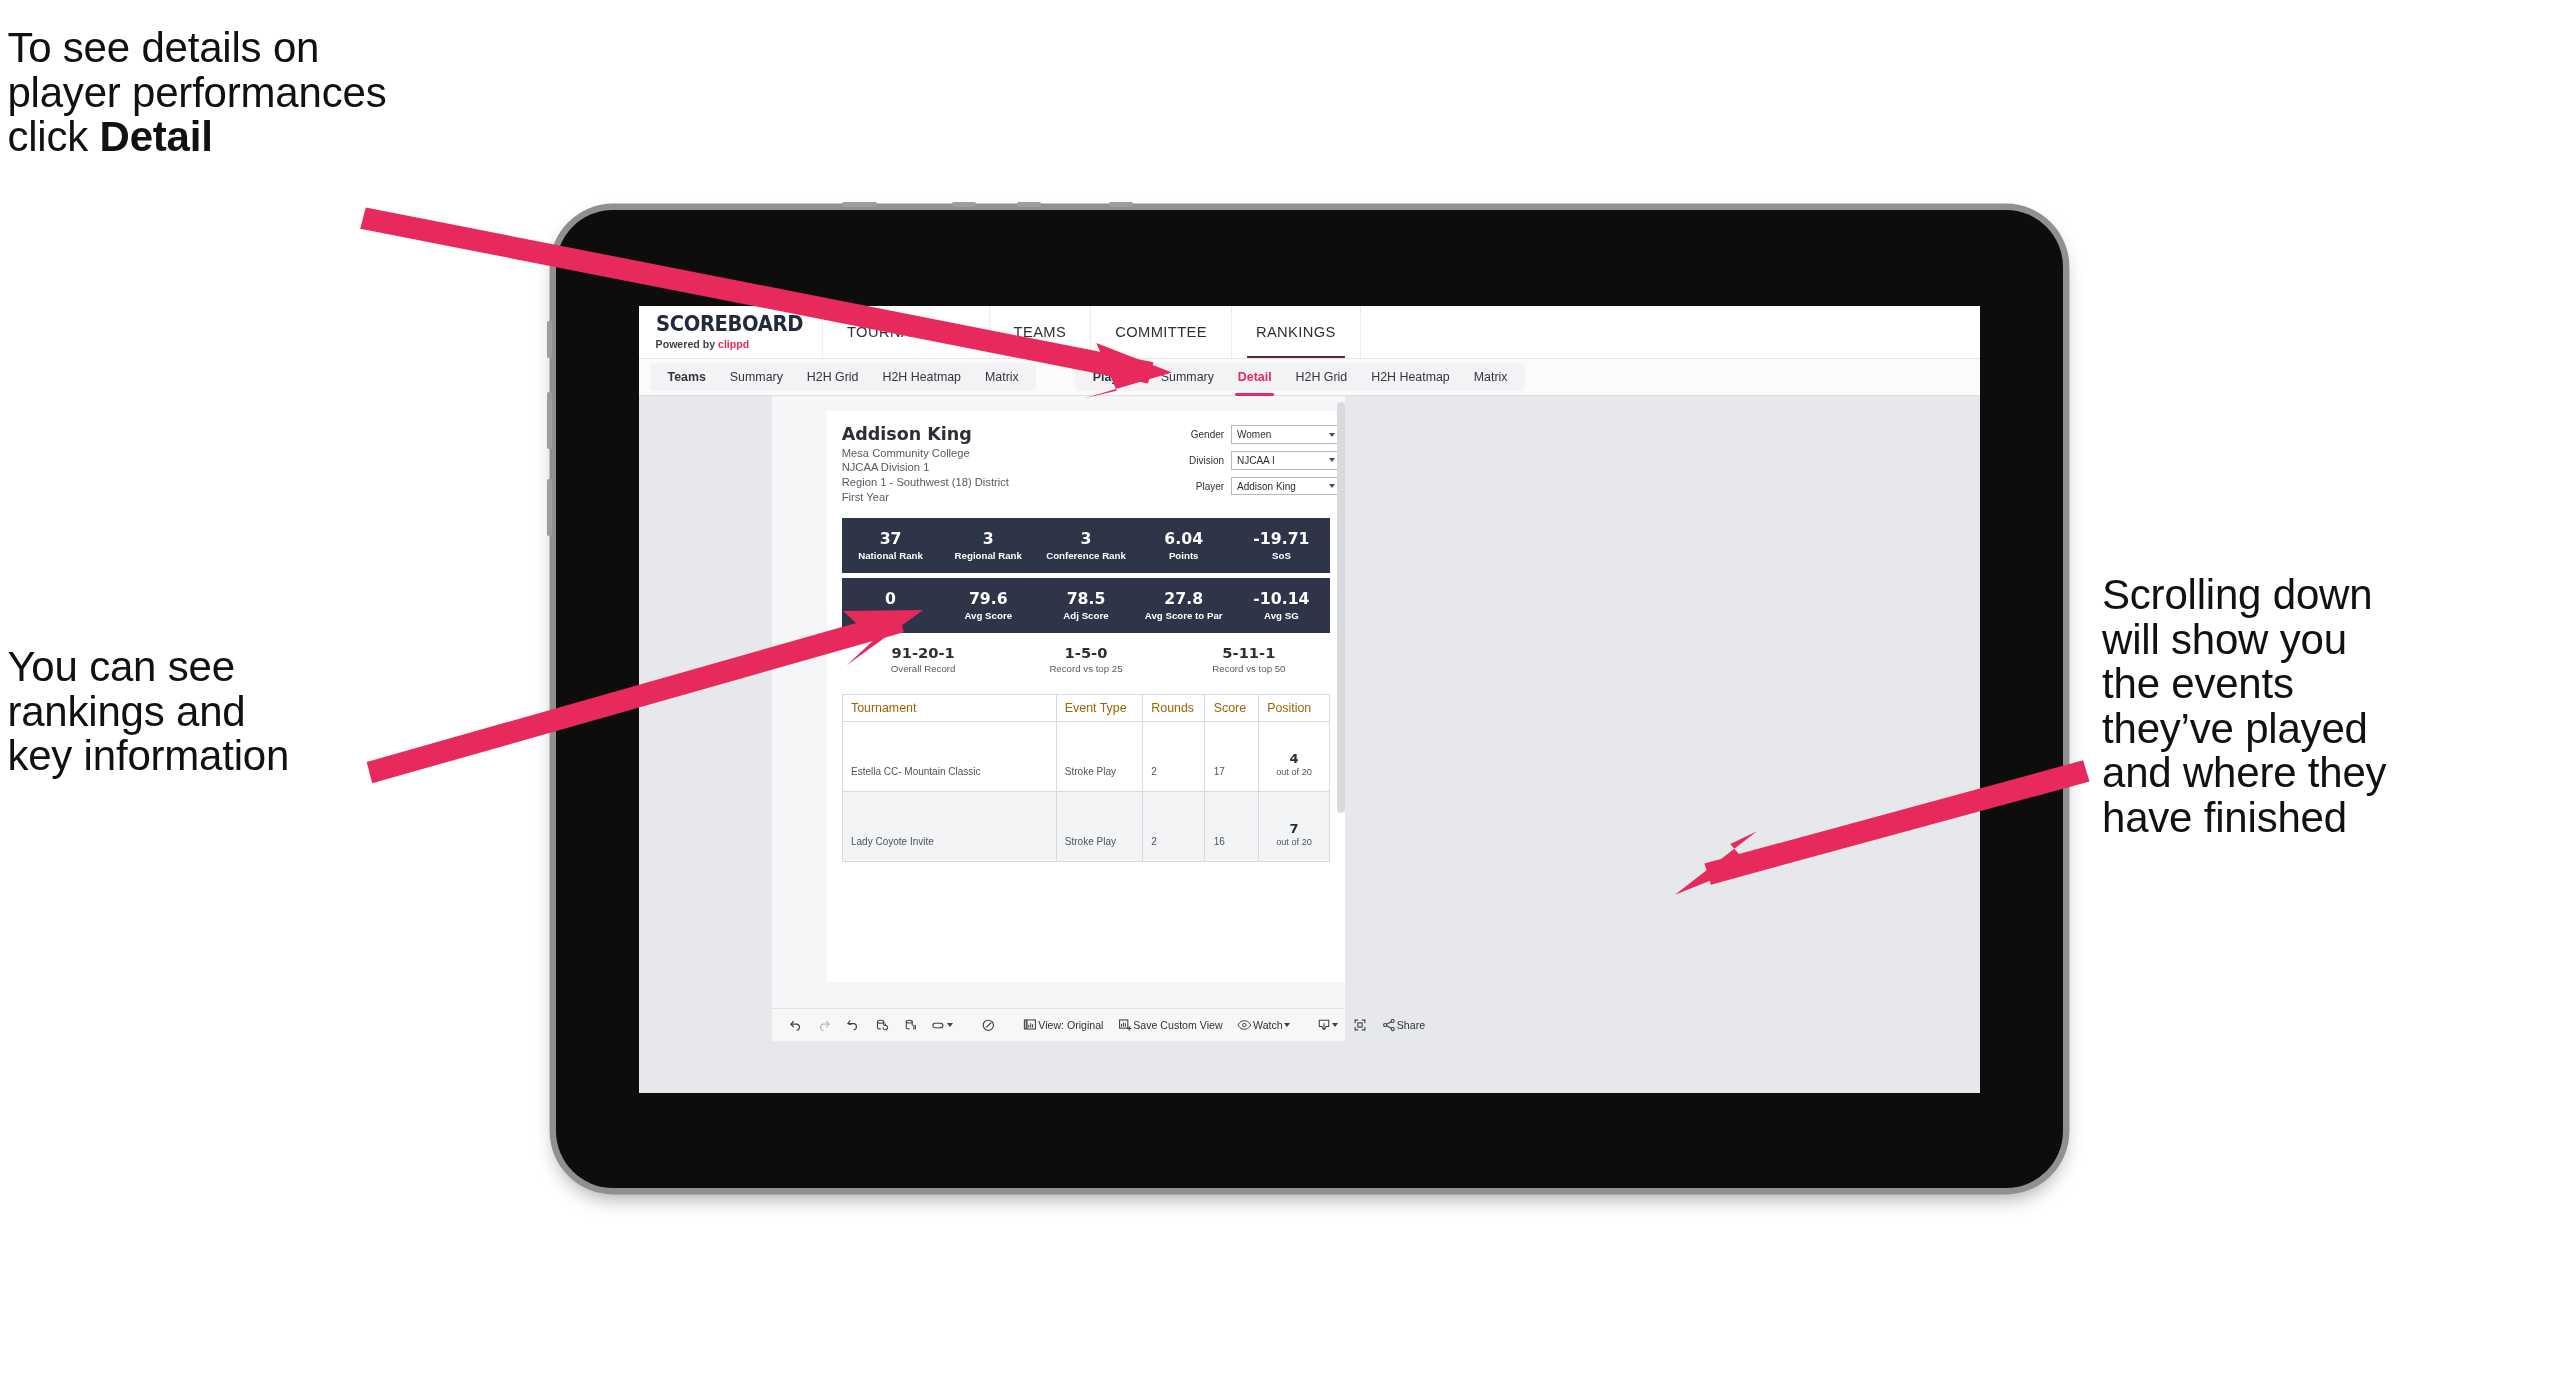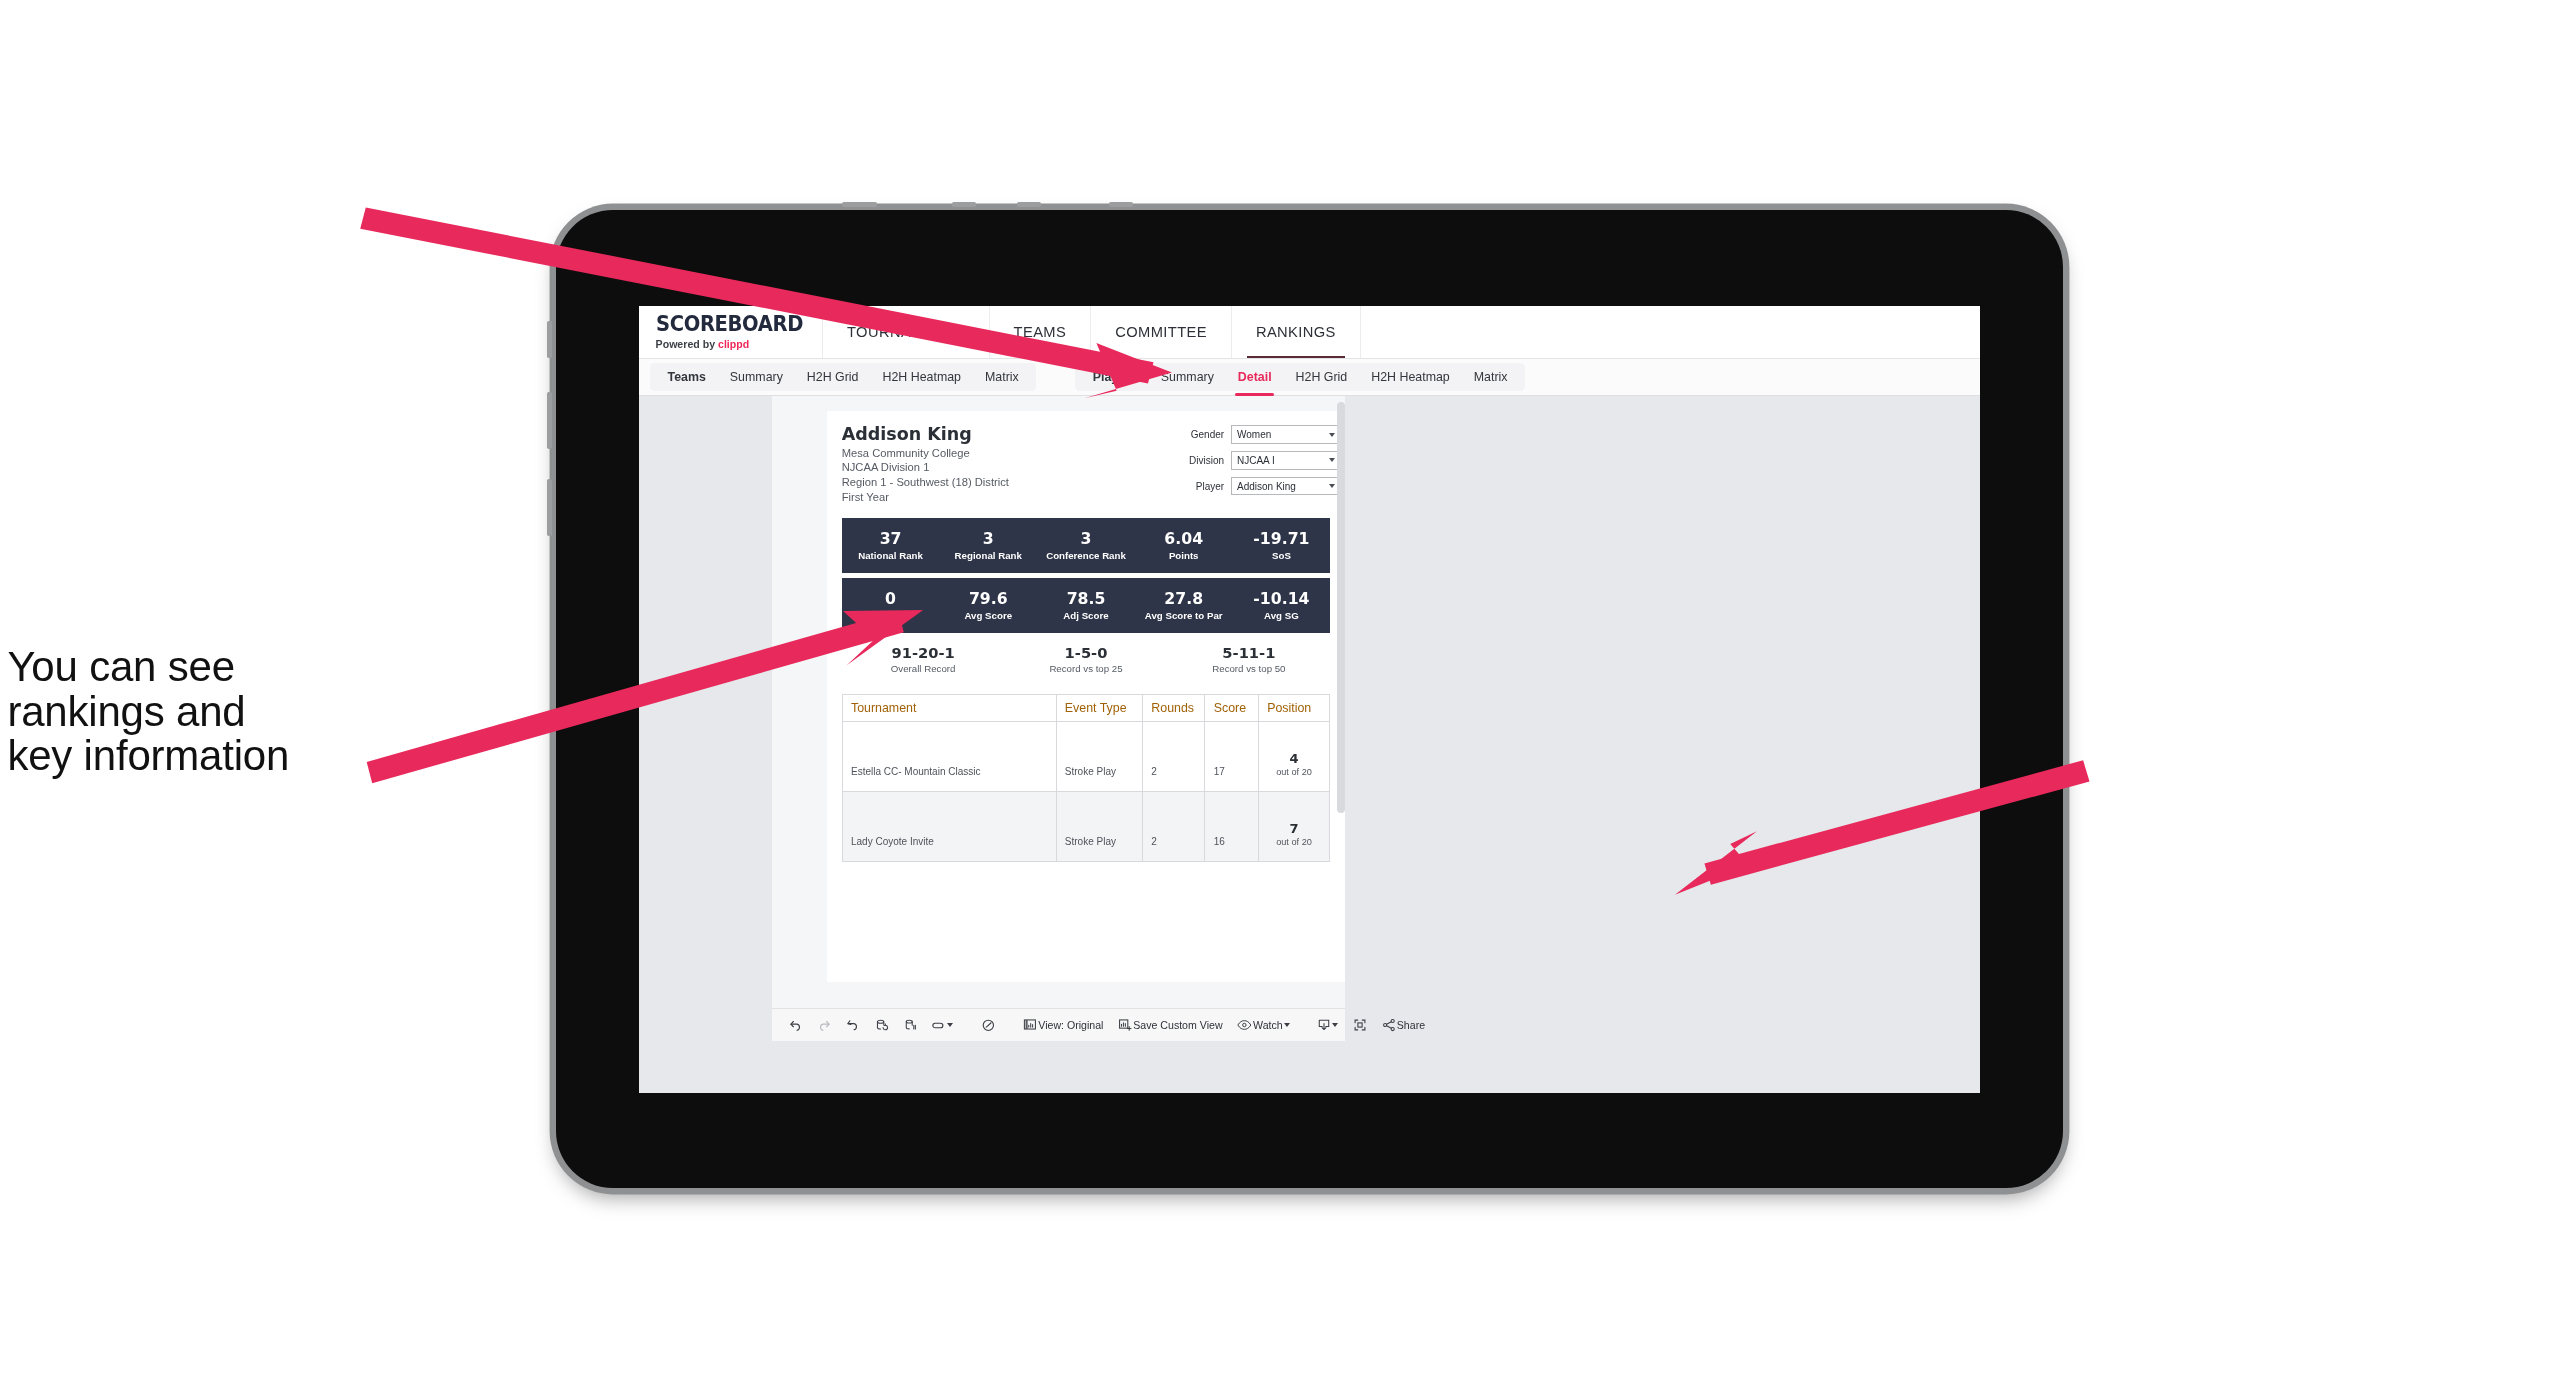--- a/index.html
+++ b/index.html
@@ -161,25 +161,34 @@
   .tb svg { display:block; }
   .tb-sep { width:0.9px; height:14px; background:#cfd1d4; margin: 0 6.4px; }
   .tb-space { flex: 1; }
   .tb-caret { width:0;height:0;border-left:3.7px solid transparent;border-right:3.7px solid transparent;border-top:4.6px solid #3c3f45; }
 </style>
 </head>
 <body>
 
 <div id="stage">
 
+  <div class="annot" id="annot-topleft"><span>To see details on
+player performances
+click </span><b>Detail</b></div>
 
   <div class="annot" id="annot-midleft">You can see
 rankings and
 key information</div>
 
+  <div class="annot" id="annot-right">Scrolling down
+will show you
+the events
+they’ve played
+and where they
+have finished</div>
 
   <div id="tablet">
     <div class="tab-btn" style="left:286px;top:-8.3px;width:35px;height:5.5px;"></div>
     <div class="tab-btn" style="left:396px;top:-8.3px;width:24px;height:5.5px;"></div>
     <div class="tab-btn" style="left:461px;top:-8.3px;width:24px;height:5.5px;"></div>
     <div class="tab-btn" style="left:553px;top:-8.3px;width:24px;height:5.5px;"></div>
     <div class="tab-btn" style="left:-9.2px;top:111px;width:5.5px;height:37px;"></div>
     <div class="tab-btn" style="left:-9.2px;top:182px;width:5.5px;height:57px;"></div>
     <div class="tab-btn" style="left:-9.2px;top:269px;width:5.5px;height:57px;"></div>
 

